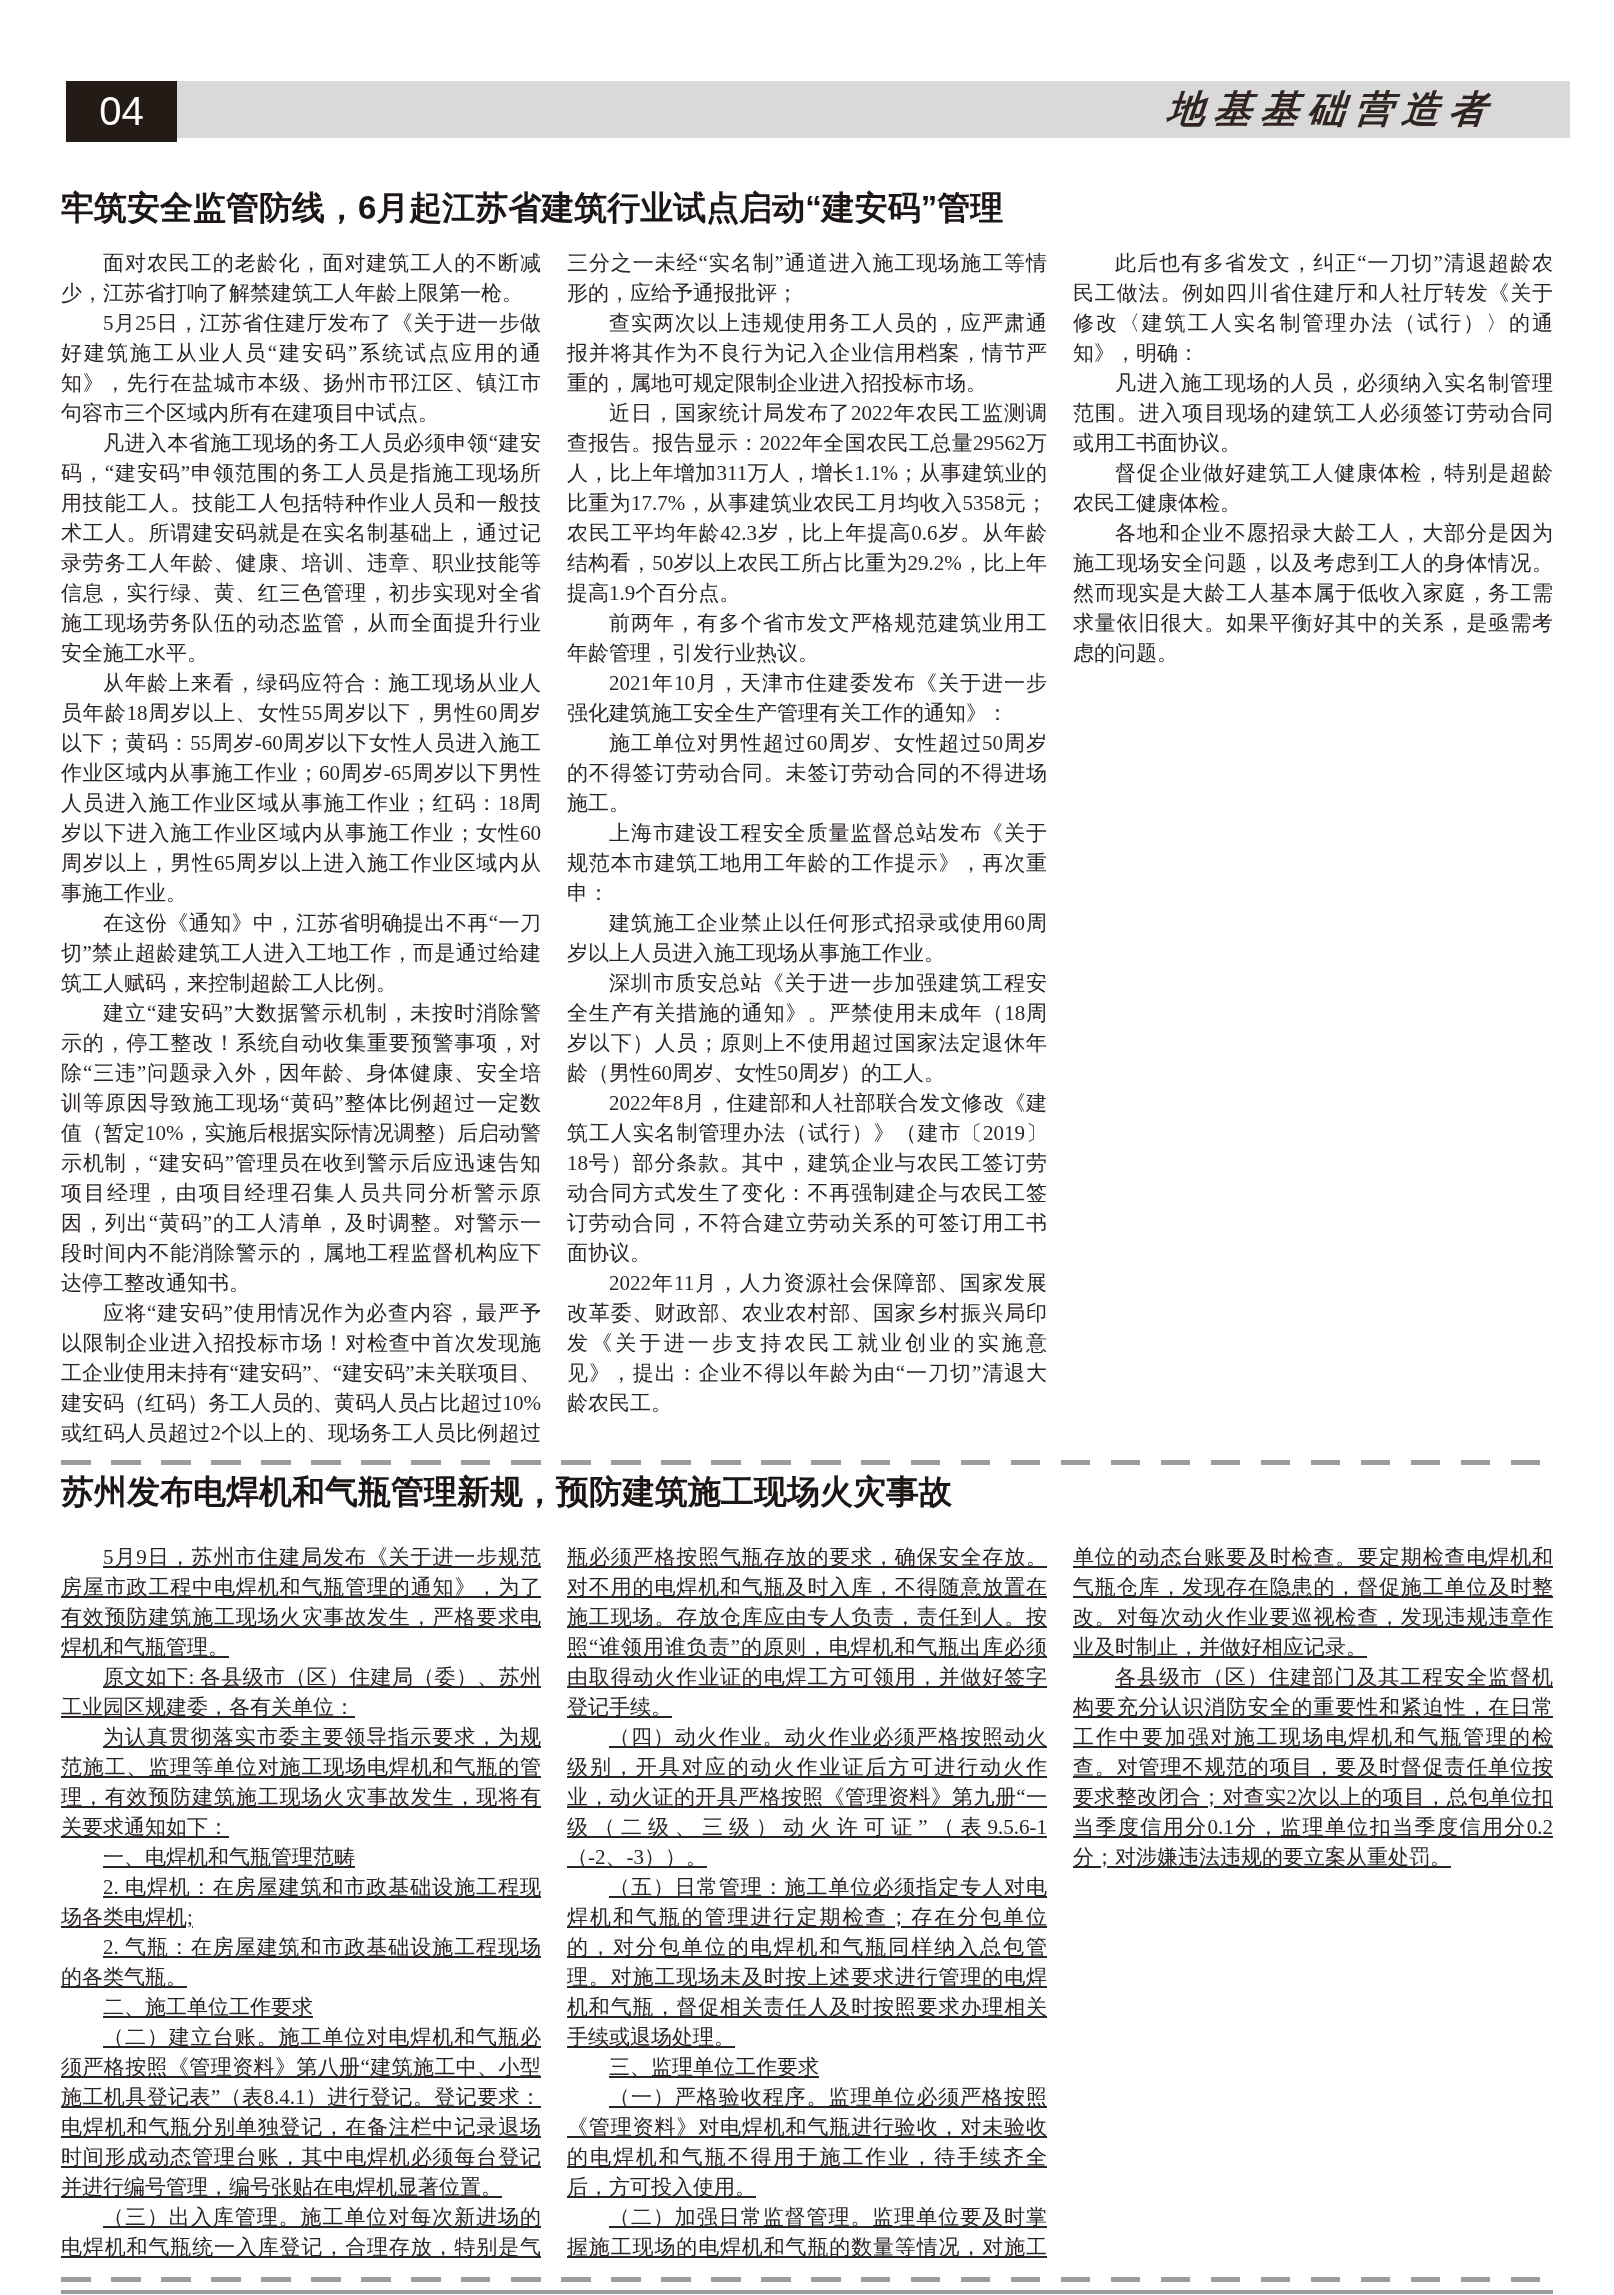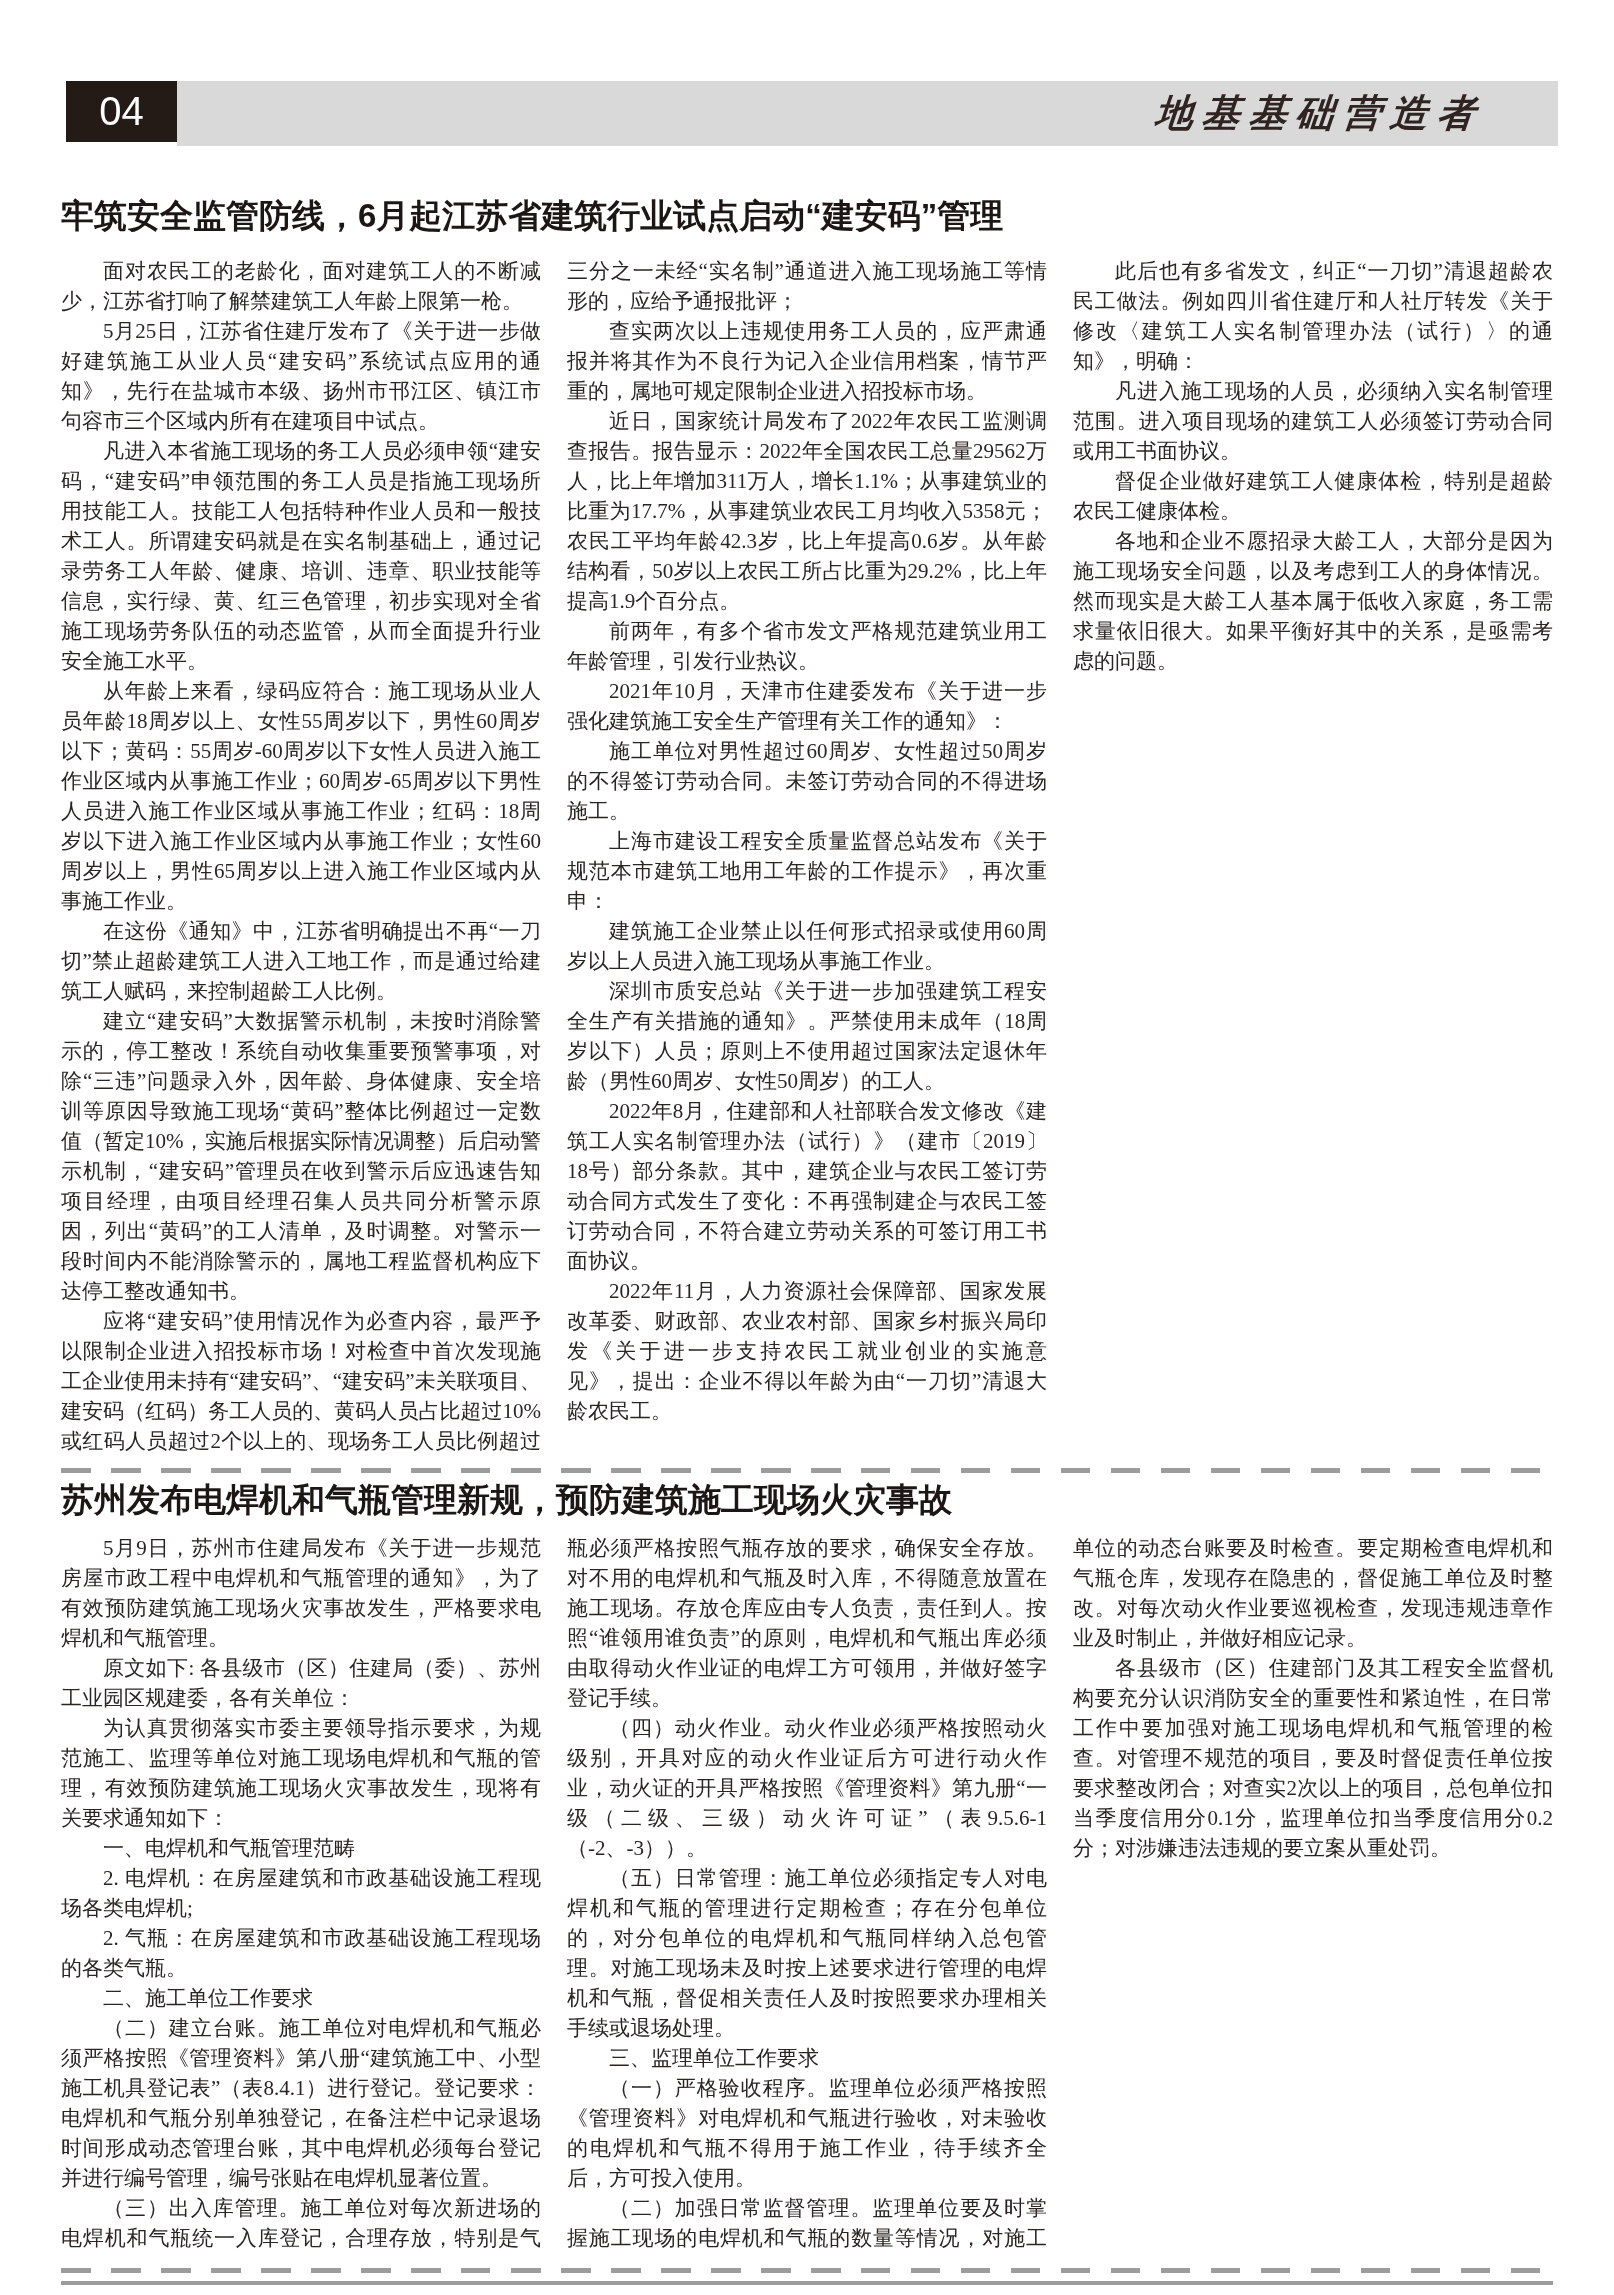--- a/index.html
+++ b/index.html
@@ -4,21 +4,21 @@
 <style>
   html, body { margin:0; padding:0; }
   body {
     width:1614px; height:2295px;
     background:#ffffff;
     font-family:"Liberation Serif", serif;
     color:#2a2422;
     position:relative;
     overflow:hidden;
   }
-  .header { margin:81px 56px 0 66px; height:65px; display:flex; }
+  .header { margin:81px 44px 0 66px; height:57px; display:flex; }
   .page-box {
     width:111px; height:61px; background:#241b16; color:#ffffff;
     display:flex; align-items:center; justify-content:center;
     font-family:"Liberation Sans", sans-serif; font-size:40px; font-weight:400;
   }
   .header-bar {
     flex:1; background:#d9d9d9;
     display:flex; align-items:center; justify-content:flex-end;
     padding-right:74px;
   }
@@ -36,21 +36,21 @@
   .title-1 { margin-top:51px; }
   .title-2 { margin-top:7.7px; }
   .article-body {
     margin:20.5px 61px 0 61px;
     column-count:3; column-gap:26px; column-fill:auto;
     text-align:justify;
     font-size:21px; line-height:30px;
     overflow:hidden;
   }
   .body-1 { height:1206px; }
-  .body-2 { height:725px; margin-top:14px; }
+  .body-2 { height:725px; margin-top:31px;text-decoration:underline; }
   .article-body p { margin:0; padding:0; text-indent:2em; }
   .dashed-rule {
     margin:6.4px 61px 0 61px; height:5.1px;
     background:repeating-linear-gradient(90deg,#9c9c9c 0 29.5px, transparent 29.5px 50px);
   }
   .rule-mid { margin-top:6.4px; }
   .rule-bottom { margin-top:10.3px; }
   .solid-rule {
     margin:7.7px 61px 0 61px; height:3.8px; background:#9c9c9c;
   }

